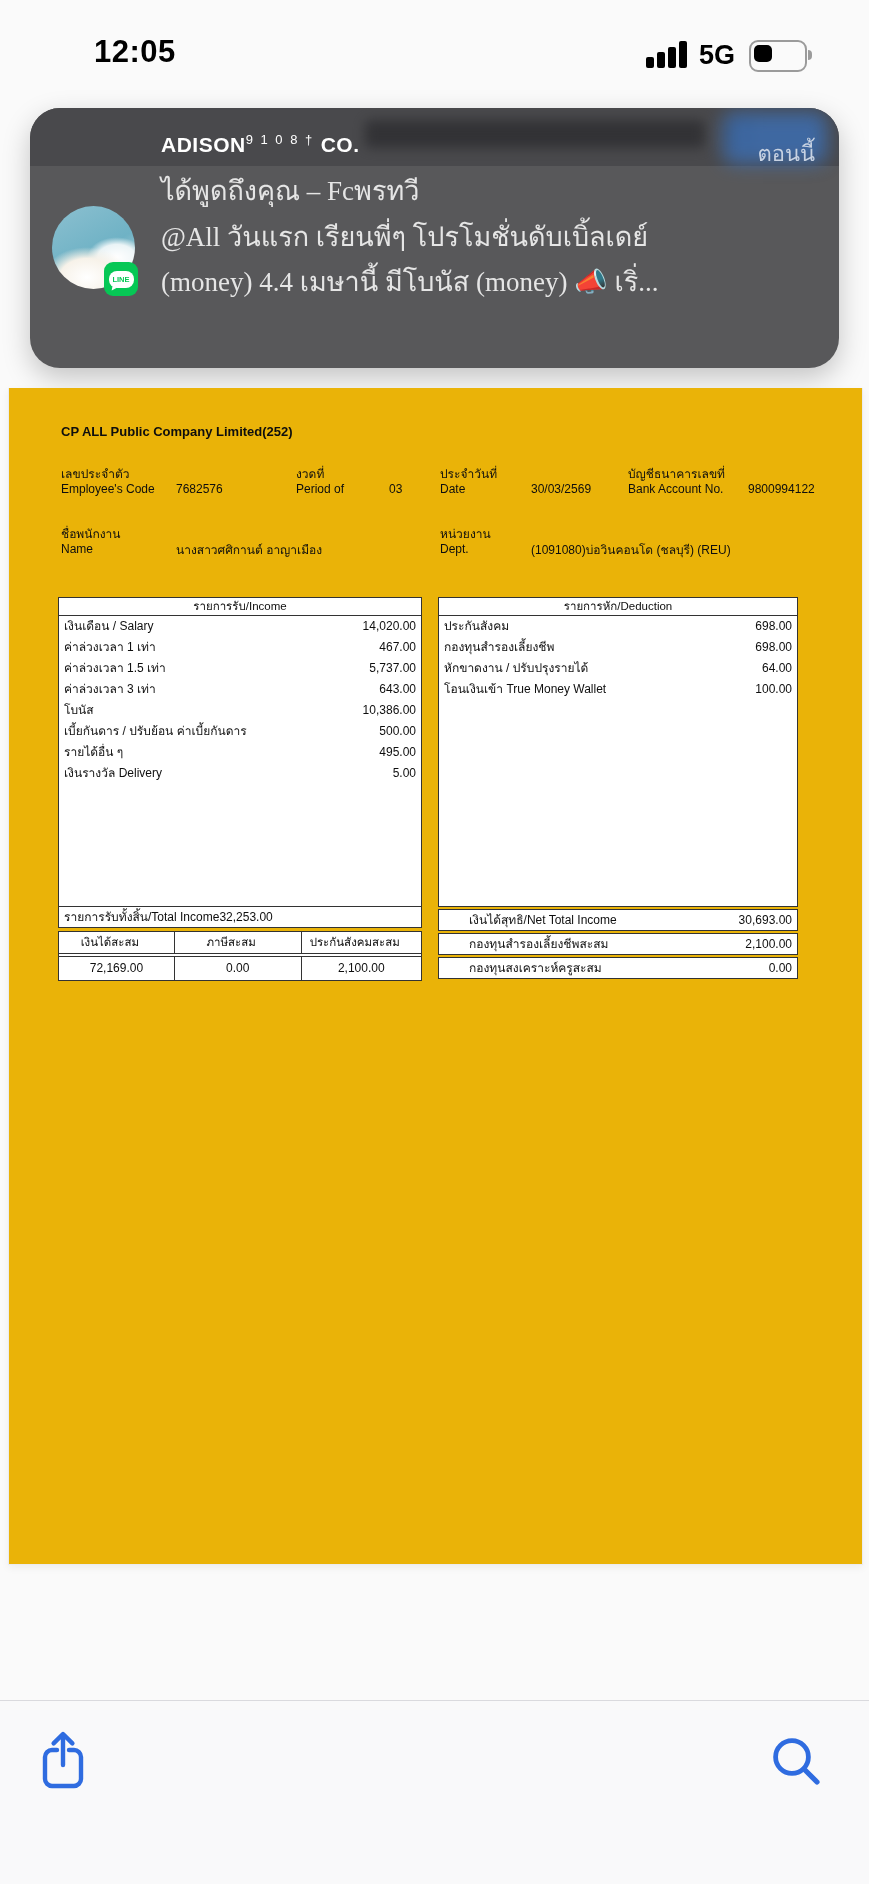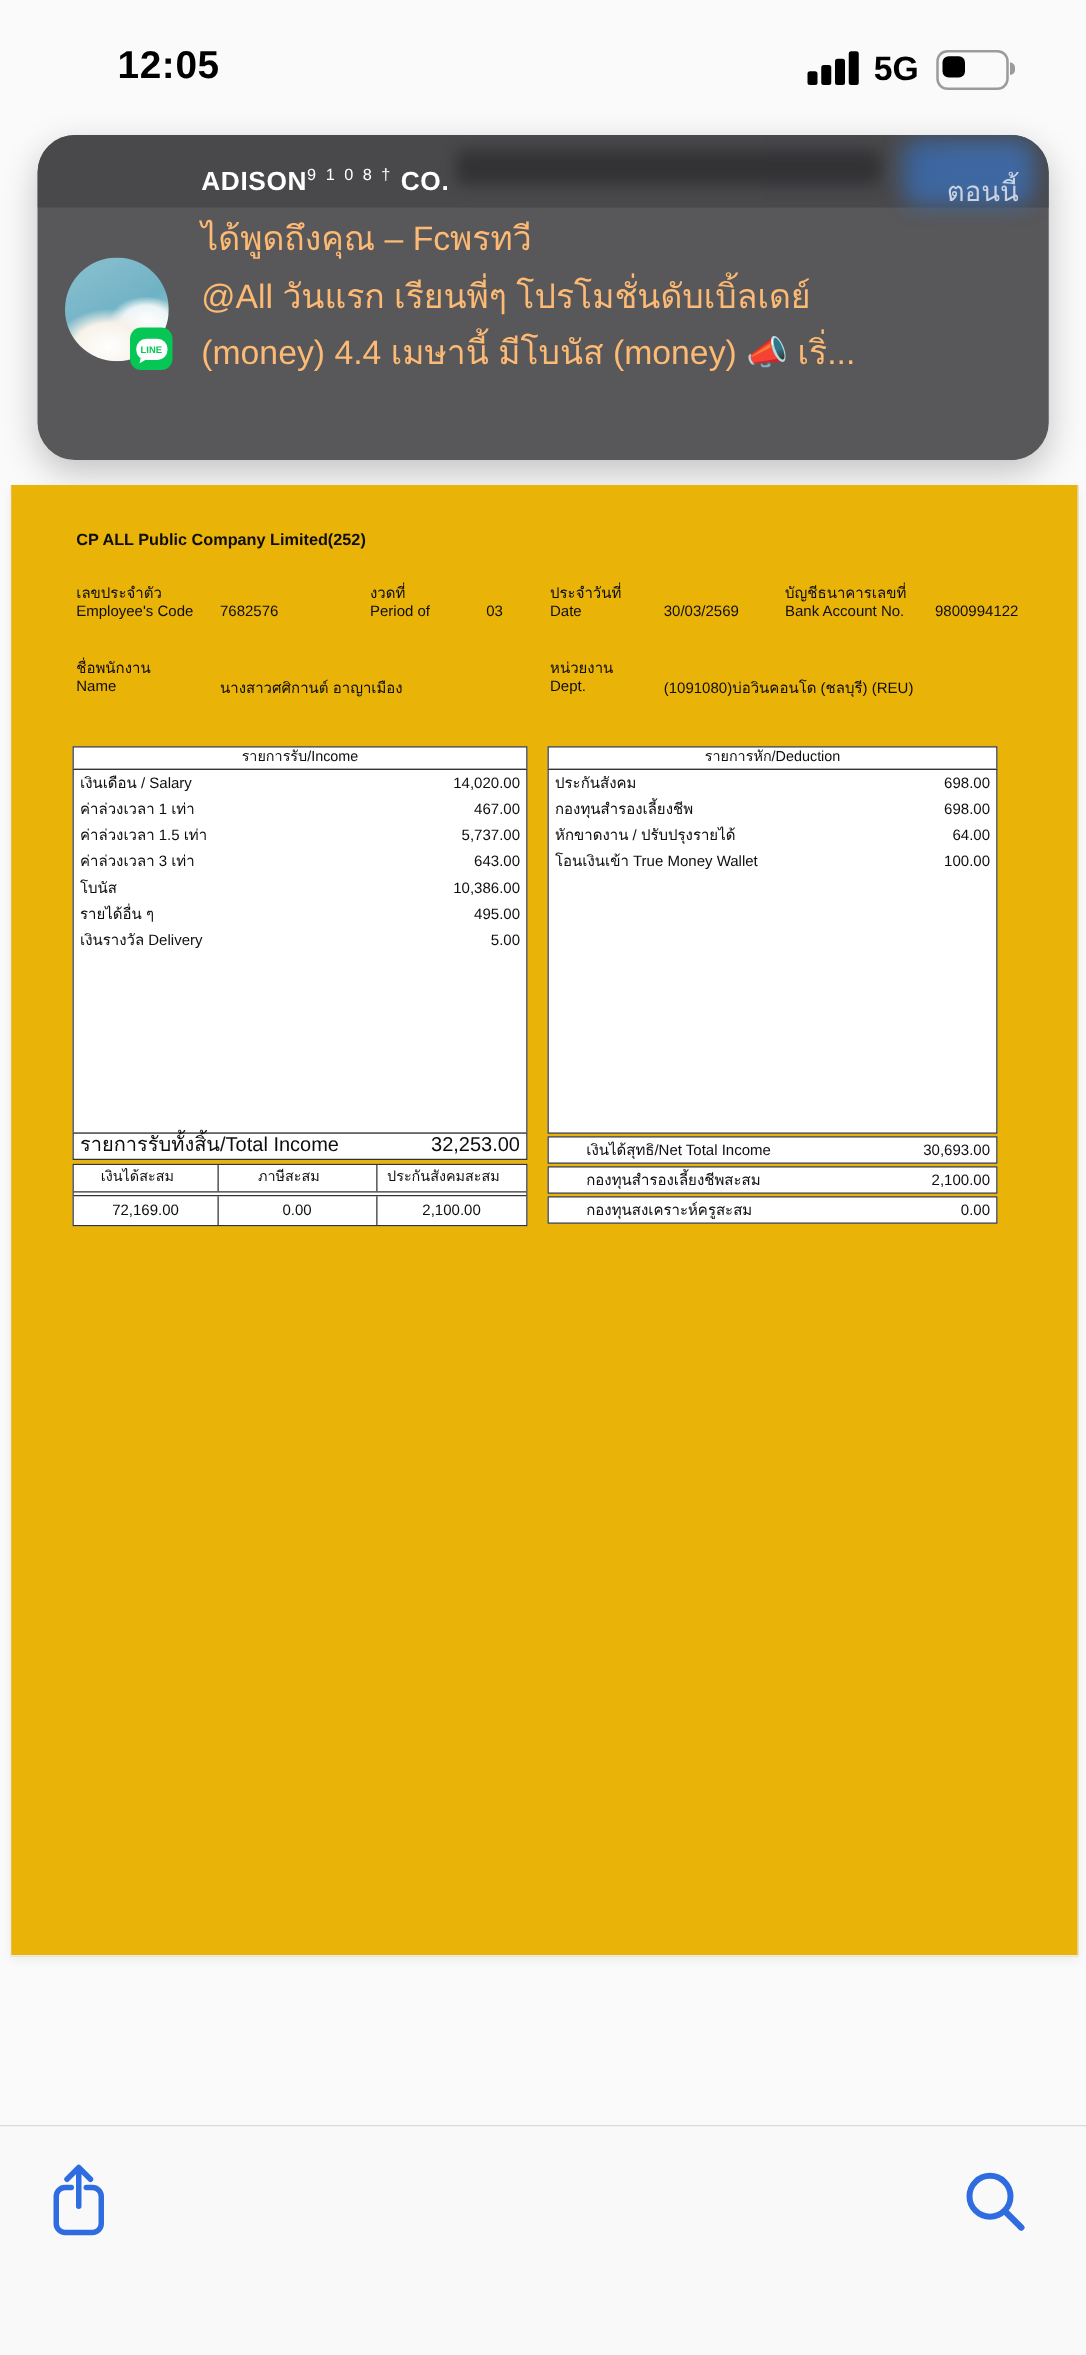--- a/index.html
+++ b/index.html
@@ -28,21 +28,21 @@
     box-shadow:0 10px 28px rgba(0,0,0,.22);
   }
   .notif-band{position:absolute;left:0;top:0;width:100%;height:58px;background:#49494c;}
   .notif-smudge{position:absolute;background:#2d2d30;filter:blur(6px);border-radius:6px;opacity:.8;}
   .smudge1{left:335px;top:12px;width:340px;height:28px;}
   .smudge2{left:700px;top:14px;width:26px;height:26px;}
   .notif-blueblob{position:absolute;right:12px;top:4px;width:104px;height:52px;background:#3e6cab;filter:blur(9px);border-radius:12px;opacity:.9;}
   .notif-title{position:absolute;left:131px;top:24px;color:#fff;font-size:21px;font-weight:700;letter-spacing:.5px;}
   .notif-title sup{font-size:13px;letter-spacing:2px;font-weight:400;}
   .notif-now{position:absolute;right:24px;top:28px;color:#c7d2e2;font-size:22px;}
-  .notif-line{position:absolute;left:131px;color:#fdba74;font-size:27px;white-space:nowrap;line-height:42px;}
+  .notif-line{position:absolute;left:131px;color:#e5e5e5;font-size:27px;white-space:nowrap;line-height:42px;font-family:Liberation Serif, serif;}
   .nl1{top:62px;}
   .nl2{top:108px;}
   .nl3{top:153px;}
   .avatar{
     position:absolute;left:22px;top:98px;width:83px;height:83px;border-radius:50%;
     background:
       radial-gradient(ellipse 60px 42px at 42% 86%, #ffffff 0%, #f7f2e9 45%, rgba(255,255,255,0) 72%),
       radial-gradient(ellipse 38px 26px at 78% 62%, #ffffff 0%, rgba(255,255,255,.85) 50%, rgba(255,255,255,0) 78%),
       linear-gradient(150deg,#8cc0d0 0%,#6fb2c5 55%,#cfe0df 100%);
   }
@@ -69,21 +69,21 @@
   .company{position:absolute;left:52px;top:36px;font-size:13px;font-weight:700;}
   .flabel{position:absolute;font-size:12px;line-height:15px;white-space:nowrap;}
   .fvalue{position:absolute;font-size:12px;white-space:nowrap;}
   
   .tbl{position:absolute;top:209px;}
   .tbl-income{left:49px;width:364px;}
   .tbl-deduct{left:429px;width:360px;}
   .thead{border:1px solid #333;height:17px;line-height:17px;text-align:center;font-size:11.5px;background:#fff;}
   .tbody{border:1px solid #333;margin-top:-1px;height:290px;overflow:hidden;background:#fff;text-align:right;}
   .trow{display:flex;justify-content:space-between;align-items:center;height:21px;line-height:21px;padding:0 5px;font-size:12px;white-space:nowrap;}
-  .trow-total{border:1px solid #333;margin-top:-1px;height:20px;display:flex;justify-content:space-between;align-items:center;line-height:20px;padding:0 5px;font-size:16px;background:#fff;}
+  .trow-total{border:1px solid #333;margin-top:-1px;height:20px;display:flex;align-items:center;line-height:20px;padding:0 5px;font-size:12px;background:#fff;}
   .sumrow{border:1px solid #333;margin-top:2px;height:20px;display:flex;align-items:center;line-height:20px;padding:0 5px 0 30px;font-size:12px;background:#fff;}
   .sumrow .tval{margin-left:auto;}
   .accu{border:1px solid #333;margin-top:3px;background:#fff;}
   .accu-head{display:flex;border-bottom:1px solid #333;}
   .accu-head .acell{padding:3px 13px 4px 0;font-size:11.5px;line-height:14px;text-align:center;}
   .accu-vals{display:flex;border-top:1px solid #333;margin-top:2px;}
   .accu-vals .acell{height:23px;line-height:23px;text-align:center;font-size:12px;}
   .acell{box-sizing:border-box;}
   .ac1{width:32%;border-right:1px solid #333;}
   .ac2{width:35%;border-right:1px solid #333;}
@@ -170,20 +170,24 @@
           <span class="tlabel">ค่าล่วงเวลา 1.5 เท่า</span>
           <span class="tval">5,737.00</span>
         </div>
         <div class="trow">
           <span class="tlabel">ค่าล่วงเวลา 3 เท่า</span>
           <span class="tval">643.00</span>
         </div>
         <div class="trow">
           <span class="tlabel">โบนัส</span>
           <span class="tval">10,386.00</span>
+        </div>
+        <div class="trow">
+          <span class="tlabel">เบี้ยกันดาร / ปรับย้อน ค่าเบี้ยกันดาร</span>
+          <span class="tval">500.00</span>
         </div>
         <div class="trow">
           <span class="tlabel">รายได้อื่น ๆ</span>
           <span class="tval">495.00</span>
         </div>
         <div class="trow">
           <span class="tlabel">เงินรางวัล Delivery</span>
           <span class="tval">5.00</span>
         </div>
       </div>

